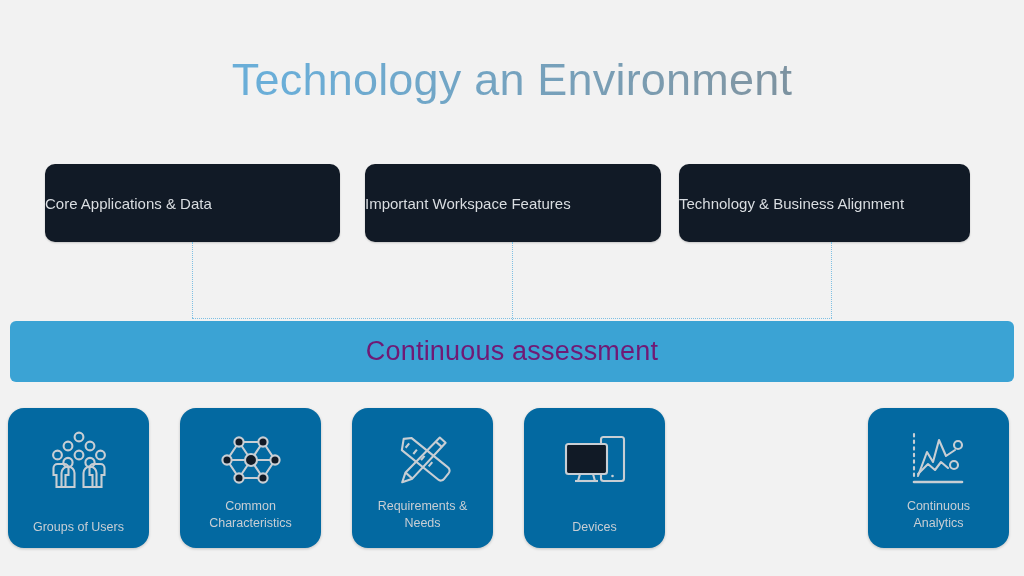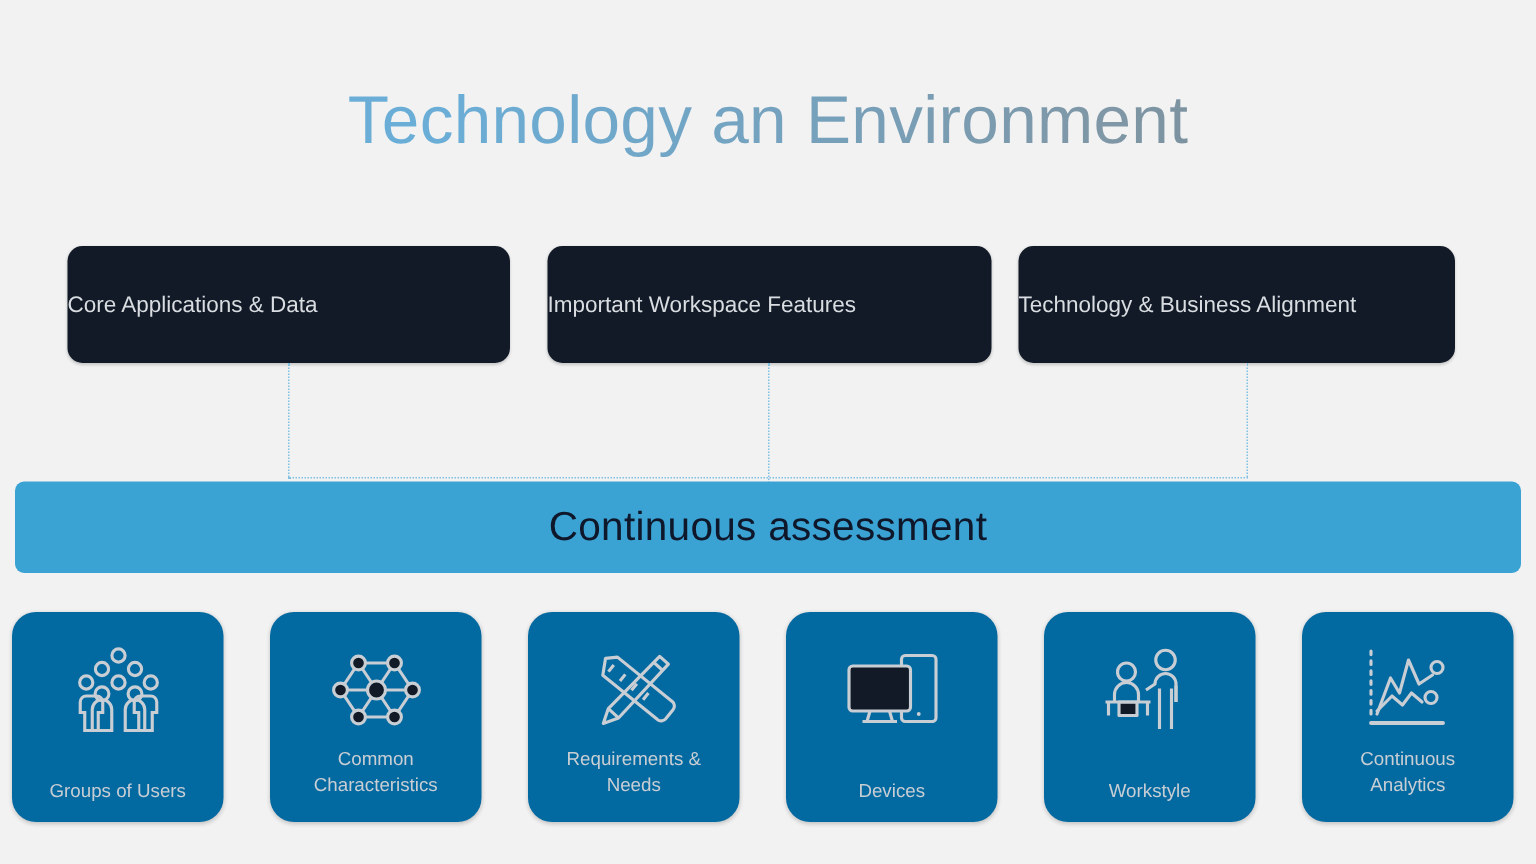--- a/index.html
+++ b/index.html
@@ -78,21 +78,21 @@
     position: absolute;
     left: 10px;
     top: 321px;
     width: 1004px;
     height: 61px;
     background: #3ba3d4;
     border-radius: 6px;
     display: flex;
     align-items: center;
     justify-content: center;
-    color: #0f172a;
+    color: #701a75;
     font-size: 27px;
     font-weight: 300;
     letter-spacing: 0.2px;
   }
 
   
   .card {
     position: absolute;
     top: 408px;
     width: 141px;
@@ -219,36 +219,20 @@
         <rect x="39" y="4" width="23" height="44" rx="2.5"></rect>
         <circle cx="50.5" cy="43" r="1.3" fill="#c8ced4" stroke="none"></circle>
         <rect x="4" y="11" width="41" height="30" rx="2.5" fill="#111a26"></rect>
         <path d="M18 41 l-2 7 M31 41 l2 7"></path>
         <path d="M13 48 h23"></path>
       </svg>
     </div>
     <div class="card-label">Devices</div>
   </div>
 
-  <div class="card c4">
-    <div class="icon-wrap">
-      <svg width="64" height="58" viewBox="0 0 64 58" fill="none" stroke="#c8ced4" stroke-width="2.1" stroke-linejoin="round">
-        <circle cx="42" cy="9" r="6.5"></circle>
-        <path d="M42 18 a7 7 0 0 1 7 7 v12 M42 18 a7 7 0 0 0 -7 7 l-6 4"></path>
-        <path d="M38 28 v27 M46 28 v27"></path>
-        <path d="M49 26 v11"></path>
-        <circle cx="16" cy="17" r="6"></circle>
-        <path d="M8 37 v-5 a8 8 0 0 1 8 -8 a8 8 0 0 1 8 8 v5"></path>
-        <rect x="11" y="37" width="12" height="9" fill="#111a26"></rect>
-        <path d="M2 37 h30"></path>
-        <path d="M4 37 v9 M30 37 v9"></path>
-      </svg>
-    </div>
-    <div class="card-label">Workstyle</div>
-  </div>
 
   <div class="card c5 two-line">
     <div class="icon-wrap">
       <svg width="62" height="56" viewBox="0 0 62 56" fill="none" stroke="#c8ced4" stroke-width="2.1" stroke-linejoin="round" stroke-linecap="round">
         <path d="M6 2 v44" stroke-dasharray="2.4 4.2"></path>
         <path d="M6 50 h48" stroke-width="2.6"></path>
         <path d="M10 44 L19 20 L25 30 L31 8 L38 24 L47 18"></path>
         <circle cx="50" cy="13" r="4"></circle>
         <path d="M10 42 L20 32 L27 38 L33 30 L40 36"></path>
         <circle cx="46" cy="33" r="4"></circle>

